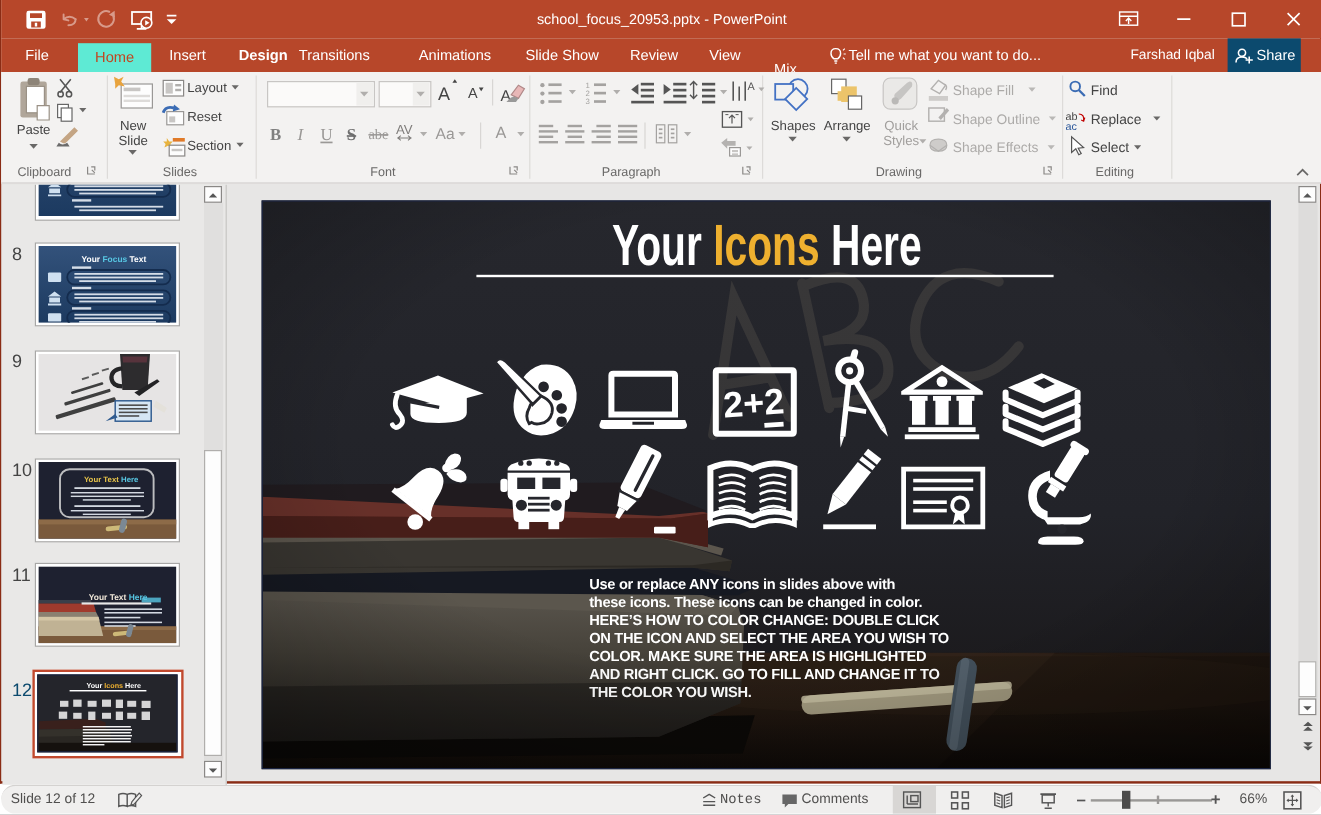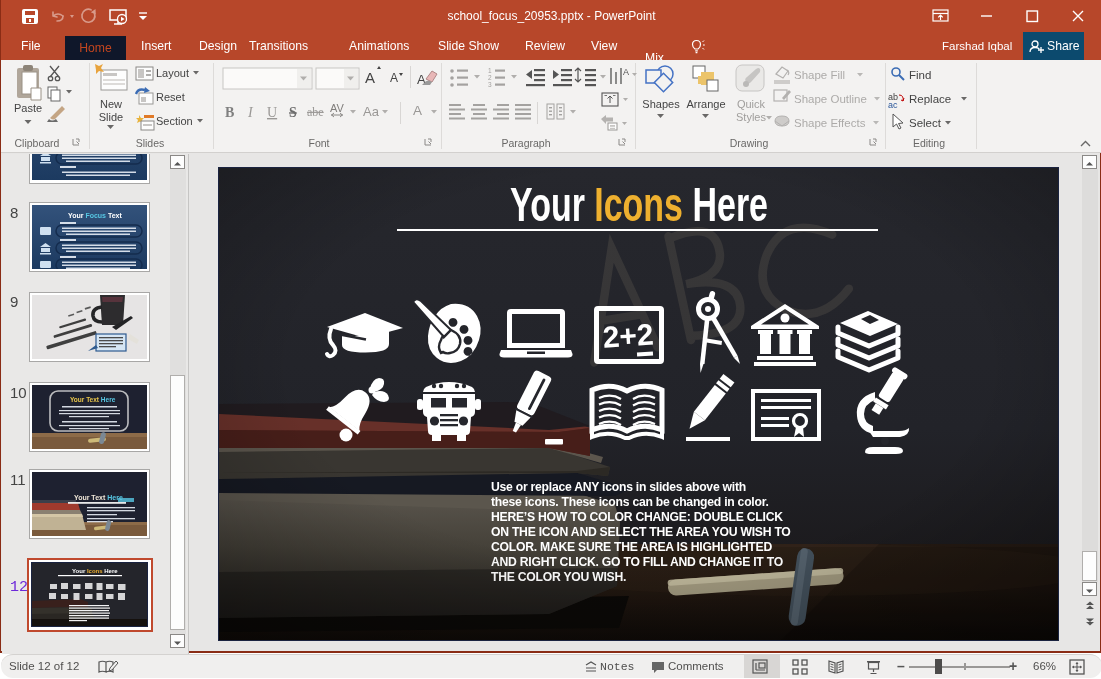--- a/index.html
+++ b/index.html
@@ -7,21 +7,21 @@
 body { font-family:"Liberation Sans", sans-serif; }
 #win { position:absolute; left:0; top:0; width:1101px; height:653px; background:#e7e6e5; border-left:1px solid #8a2c15; border-right:1px solid #8a2c15; border-bottom:2px solid #8a2c15; }
 .abs { position:absolute; }
 
 
 #titlebar { position:absolute; left:0; top:0; width:1101px; height:32px; background:#b7472a; }
 #titlebar .doc { position:absolute; left:0; right:0; top:9px; text-align:center; color:#fff; font-size:12px; }
 
 #tabrow { position:absolute; left:0; top:32px; width:1101px; height:28px; background:#b7472a; color:#fff; font-size:12px; }
 .tab { position:absolute; top:0; height:28px; line-height:28px; font-size:12.2px; }
-#hometab { top:4px; height:24px; line-height:24px; background:#0f172a; color:#c2451f; }
+#hometab { top:4px; height:24px; line-height:24px; background:#5eead4; color:#c2451f; }
 
 #ribbon { position:absolute; left:0; top:60px; width:1101px; height:93px; background:#f3f2f1; border-bottom:1px solid #d2d0ce; }
 
 #main { position:absolute; left:0; top:154px; width:1101px; height:500px; }
 #thumbpanel { position:absolute; left:1px; top:0; width:187px; height:500px; background:#e9e8e7; border-right:1px solid #c6c5c4; overflow:hidden; }
 .thumbnum { position:absolute; left:8px; font-size:15px; color:#444; }
 .thumb { position:absolute; left:27px; width:121px; height:70px; background:#fff; border:1px solid #a8a7a6; padding:2px; overflow:hidden; }
 #canvas { position:absolute; left:188px; top:0; width:912px; height:500px; }
 #slide { position:absolute; left:29px; top:13px; width:841px; height:474px; background:#26272d; border:1px solid #1a2340; overflow:hidden; }
 
@@ -64,34 +64,35 @@
       </g>
       <path d="M59 16 L70 16" stroke="#ffffff" stroke-width="1.4"></path>
       <rect x="105" y="11" width="10.5" height="10.5" fill="none" stroke="#ffffff" stroke-width="1.4"></rect>
       <path d="M151 11 L161 21 M161 11 L151 21" stroke="#ffffff" stroke-width="1.4"></path>
     </svg>
   </div>
   <div id="tabrow">
     <span class="tab" style="left:20px;">File</span>
     <span class="tab" id="hometab" style="left:64px; width:61px; text-align:center; padding:0;">Home</span>
     <span class="tab" style="left:140px;">Insert</span>
-    <span class="tab" style="left:198px;">Design</span>
+    <span class="tab" style="left:198px;font-weight:bold;">Design</span>
     <span class="tab" style="left:248px;">Transitions</span>
     <span class="tab" style="left:348px;">Animations</span>
     <span class="tab" style="left:437px;">Slide Show</span>
     <span class="tab" style="left:524px;">Review</span>
     <span class="tab" style="left:590px;">View</span>
     <span class="tab" style="left:644px;margin-top:12px;">Mix</span>
     <svg class="abs" style="left:690px;top:7px;" width="14" height="15" viewBox="0 0 14 15">
       <g fill="none" stroke="#ffffff" stroke-width="1.2">
         <path d="M4 10 Q1.5 8.2 1.5 5.5 Q1.5 1.5 5.5 1.5 Q9.5 1.5 9.5 5.5 Q9.5 8.2 7 10 Z"></path>
         <path d="M4.2 11.8 L6.8 11.8 M4.6 13.6 L6.4 13.6"></path>
         <path d="M11.5 3 L13 1.5 M12 6 L13.8 6 M11.5 9 L13 10.5" stroke-width="1"></path>
       </g>
     </svg>
+    <span class="tab" style="left:706px;">Tell me what you want to do...</span>
     <span class="tab" style="left:941px; font-size:11.5px;">Farshad Iqbal</span>
     <span class="tab" style="left:1022px; width:61px; background:#0c4a6e; padding:0;">
       <svg class="abs" style="left:5px;top:7px;" width="17" height="15" viewBox="0 0 17 15">
         <g fill="none" stroke="#ffffff" stroke-width="1.3">
           <circle cx="7" cy="5" r="3"></circle>
           <path d="M2 13 Q2 8.5 7 8.5 Q10 8.5 11.3 10"></path>
           <path d="M13 8 L13 14 M10 11 L16 11"></path>
         </g>
       </svg>
       <span class="abs" style="left:24px;top:0;">Share</span>
@@ -529,21 +530,21 @@
             <rect x="55" y="42" width="30" height="1.3"></rect>
             <rect x="55" y="46" width="48" height="1.3"></rect>
               <rect x="55" y="49" width="26" height="1.3"></rect>
           </g>
           <g>
             <rect x="62" y="54" width="16" height="3.5" rx="1.7" fill="#cdb978" transform="rotate(-6 70 56)"></rect>
             <rect x="74" y="48" width="4.5" height="11" rx="2.2" fill="#7b8894" transform="rotate(14 76 53)"></rect>
           </g>
         </svg>
       </div>
-      <div class="thumbnum" style="top:425px; color:#6d28d9;font-family:Liberation Mono, monospace;">12</div>
+      <div class="thumbnum" style="top:413px; color:#0c4a6e;">12</div>
       <div class="abs" style="top:404px; left:25px; width:126px; height:74px; border:2.5px solid #c0492e; background:#fff;">
         <div class="abs" style="left:2px; top:2px; width:117px; height:65px; border:1px solid #1a2340; background:#24252b; overflow:hidden;">
           <svg width="115" height="63" viewBox="0 0 115 63">
             <rect width="115" height="63" fill="#24252b"></rect>
             <path d="M0 38 L48 36 L56 39 L56 44 L0 45 Z" fill="#39201c"></path>
             <path d="M0 45 L56 44 L60 46 L60 52 L0 55 Z" fill="#34312b"></path>
             <path d="M0 51 L60 50 L62 54 L56 61 L0 61 Z" fill="#2a2723"></path>
             <rect x="0" y="56" width="115" height="7" fill="#15110e"></rect>
             <text x="40" y="10" font-size="6" font-weight="bold" fill="#fff" font-family="'Liberation Sans',sans-serif">Your <tspan fill="#eeb02f">Icons</tspan> Here</text>
             <rect x="26" y="12" width="64" height="1.2" fill="#fff"></rect>

